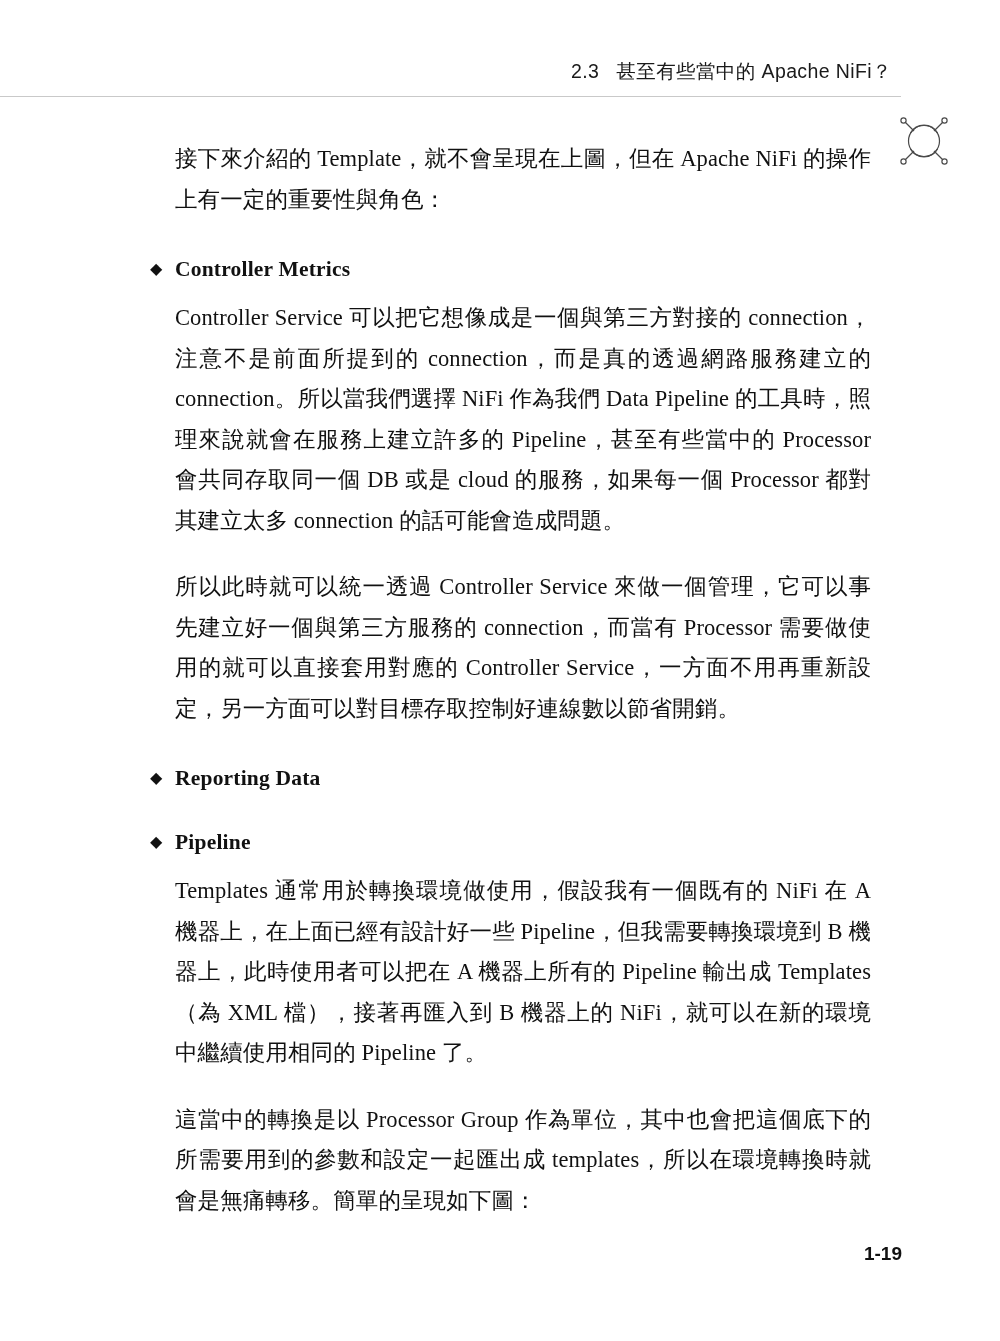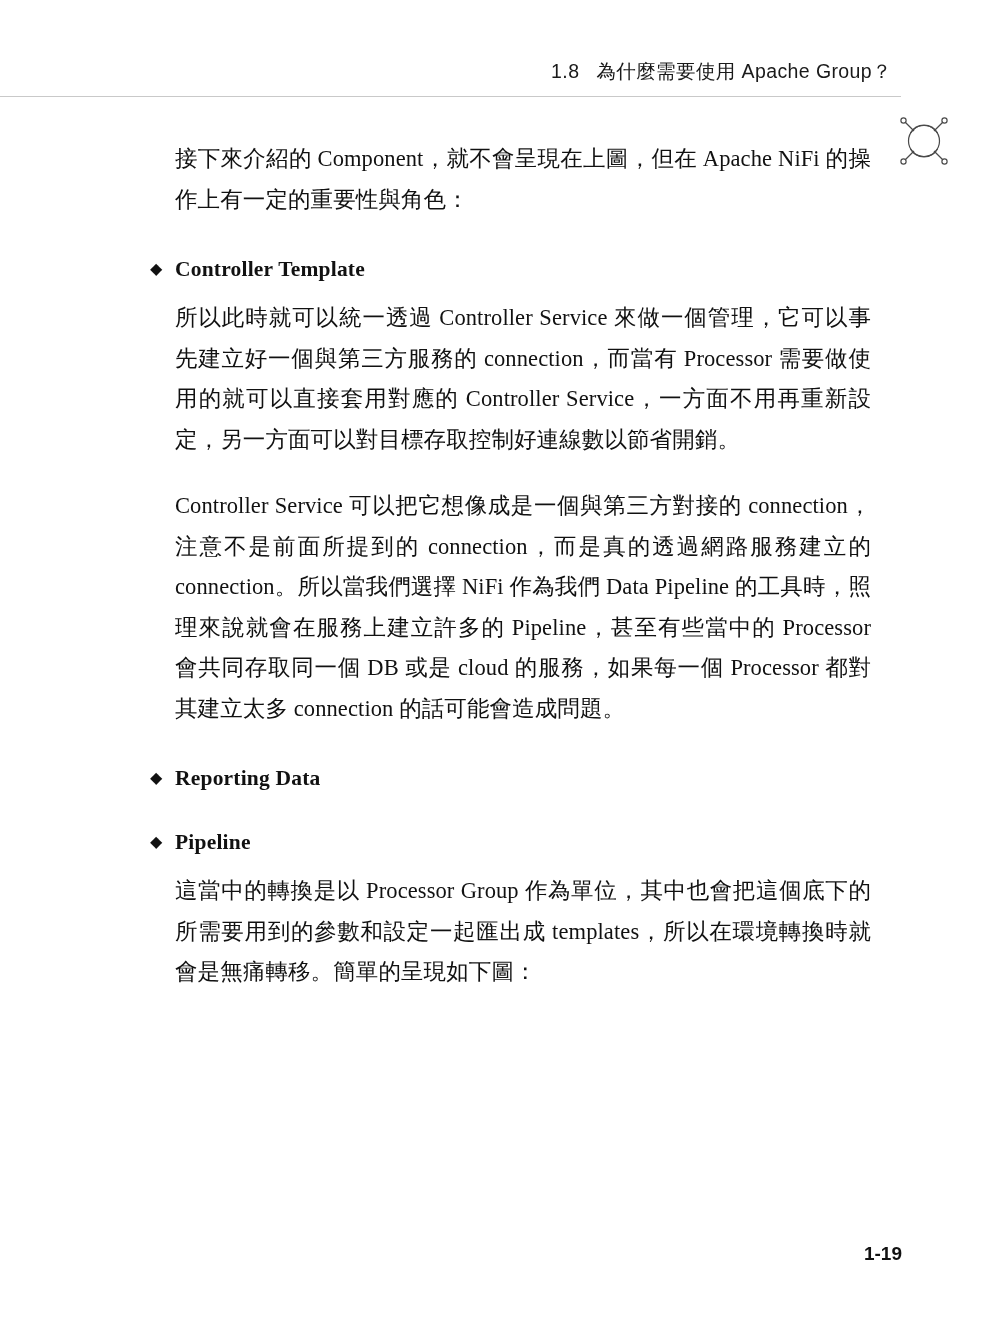--- a/index.html
+++ b/index.html
@@ -117,21 +117,21 @@
     color: #111111;
   }
 </style>
 </head>
 <body>
 
 <div class="page">
 
   <div class="header">
     <div class="header-title">
-      <span class="sec-num">1.8</span><span>為什麼需要使用 Apache Group？</span>
+      <span class="sec-num">2.3</span><span>甚至有些當中的 Apache NiFi？</span>
     </div>
     <div class="header-rule"></div>
     <div class="header-logo">
       <svg viewBox="0 0 62 62" width="62" height="62" fill="none" stroke="#4a4a4a" stroke-width="1.2">
         <circle cx="31" cy="31" r="15.5"></circle>
         <path d="M17.5 23 A15.5 15.5 0 0 1 44.5 23"></path>
         <path d="M17.5 39 A15.5 15.5 0 0 0 44.5 39"></path>
         <line x1="21" y1="21" x2="12" y2="12"></line>
         <line x1="41" y1="21" x2="50" y2="12"></line>
         <line x1="21" y1="41" x2="12" y2="50"></line>
@@ -139,43 +139,44 @@
         <circle cx="10.5" cy="10.5" r="2.6"></circle>
         <circle cx="51.5" cy="10.5" r="2.6"></circle>
         <circle cx="10.5" cy="51.5" r="2.6"></circle>
         <circle cx="51.5" cy="51.5" r="2.6"></circle>
       </svg>
     </div>
   </div>
 
   <div class="content">
 
-    <p class="para">接下來介紹的 Component，就不會呈現在上圖，但在 Apache NiFi 的操作上有一定的重要性與角色：</p>
+    <p class="para">接下來介紹的 Template，就不會呈現在上圖，但在 Apache NiFi 的操作上有一定的重要性與角色：</p>
 
     <div class="bullet-block spacer-top">
       <div class="bullet-head">
-        <span class="bullet-glyph">◆</span><span>Controller Template</span>
+        <span class="bullet-glyph">◆</span><span>Controller Metrics</span>
       </div>
       <div class="bullet-body">
+        <p class="para">Controller Service 可以把它想像成是一個與第三方對接的 connection，注意不是前面所提到的 connection，而是真的透過網路服務建立的 connection。所以當我們選擇 NiFi 作為我們 Data Pipeline 的工具時，照理來說就會在服務上建立許多的 Pipeline，甚至有些當中的 Processor 會共同存取同一個 DB 或是 cloud 的服務，如果每一個 Processor 都對其建立太多 connection 的話可能會造成問題。</p>
         <p class="para">所以此時就可以統一透過 Controller Service 來做一個管理，它可以事先建立好一個與第三方服務的 connection，而當有 Processor 需要做使用的就可以直接套用對應的 Controller Service，一方面不用再重新設定，另一方面可以對目標存取控制好連線數以節省開銷。</p>
-        <p class="para">Controller Service 可以把它想像成是一個與第三方對接的 connection，注意不是前面所提到的 connection，而是真的透過網路服務建立的 connection。所以當我們選擇 NiFi 作為我們 Data Pipeline 的工具時，照理來說就會在服務上建立許多的 Pipeline，甚至有些當中的 Processor 會共同存取同一個 DB 或是 cloud 的服務，如果每一個 Processor 都對其建立太多 connection 的話可能會造成問題。</p>
       </div>
     </div>
 
     <div class="bullet-block spacer-top">
       <div class="bullet-head">
         <span class="bullet-glyph">◆</span><span>Reporting Data</span>
       </div>
     </div>
 
     <div class="bullet-block spacer-top">
       <div class="bullet-head">
         <span class="bullet-glyph">◆</span><span>Pipeline</span>
       </div>
       <div class="bullet-body">
+        <p class="para">Templates 通常用於轉換環境做使用，假設我有一個既有的 NiFi 在 A 機器上，在上面已經有設計好一些 Pipeline，但我需要轉換環境到 B 機器上，此時使用者可以把在 A 機器上所有的 Pipeline 輸出成 Templates（為 XML 檔），接著再匯入到 B 機器上的 NiFi，就可以在新的環境中繼續使用相同的 Pipeline 了。</p>
         <p class="para">這當中的轉換是以 Processor Group 作為單位，其中也會把這個底下的所需要用到的參數和設定一起匯出成 templates，所以在環境轉換時就會是無痛轉移。簡單的呈現如下圖：</p>
       </div>
     </div>
 
   </div>
 
   <div class="footer">
     <div class="page-number">1-19</div>
   </div>
 

